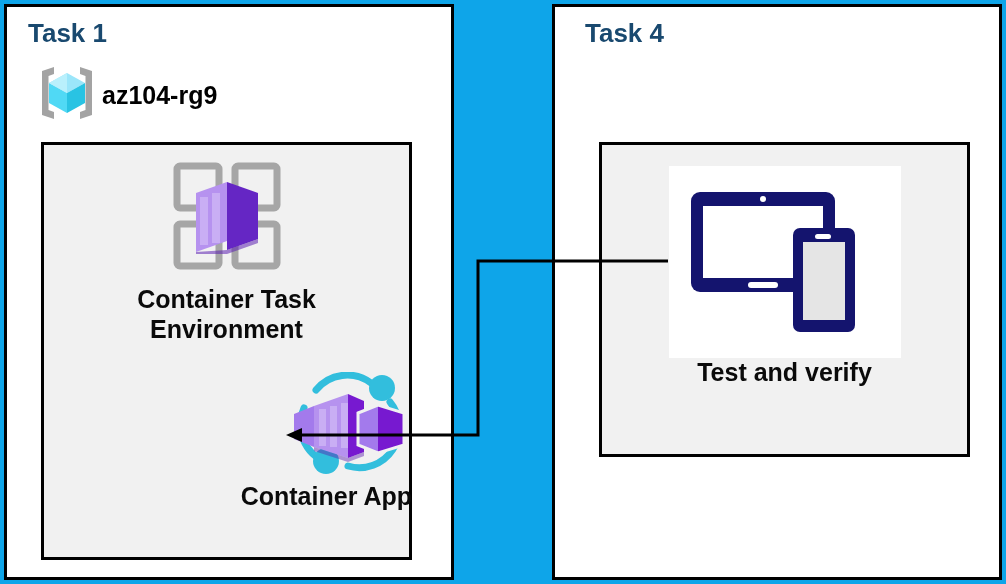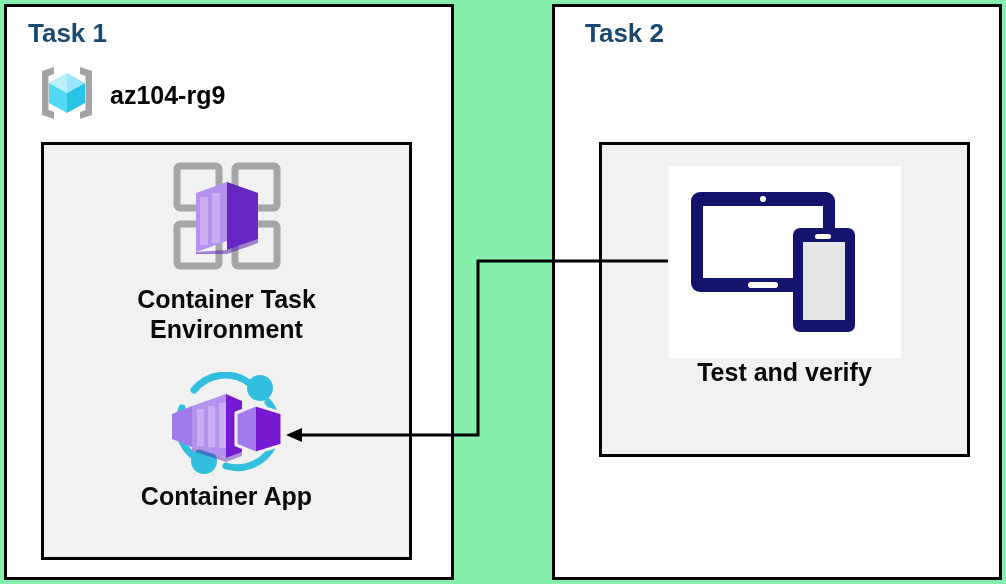--- a/index.html
+++ b/index.html
@@ -13,21 +13,21 @@
     position: relative;
     font-family: "Liberation Sans", sans-serif;
     overflow: hidden;
   }
 
   .canvas {
     position: absolute;
     left: 0; top: 0;
     width: 1006px;
     height: 584px;
-    background: #86efac;
+    background: #0ea5e9;
   }
 
   
   .task-panel {
     position: absolute;
     background: #ffffff;
     border: 3px solid #000000;
     box-sizing: border-box;
   }
   #task1-panel { left: 4px;  top: 4px; width: 450px; height: 576px; }
@@ -44,21 +44,21 @@
   #task1-title { left: 28px; top: 18px; }
   #task2-title { left: 585px; top: 18px; }
 
   
   #rg-row {
     position: absolute;
     left: 36px;
     top: 62px;
     display: flex;
     align-items: center;
-    gap: 12px;
+    gap: 4px;
   }
   #rg-label {
     font-size: 25px;
     font-weight: bold;
     color: #000000;
     white-space: nowrap;
   }
 
   
   .gray-box {
@@ -82,21 +82,21 @@
     font-weight: bold;
     color: #0a0a0a;
     text-align: center;
     line-height: 1.18;
     white-space: pre-line;
   }
 
   #cae-stack { left: 41px; top: 155px; width: 371px; }
   #cae-stack .caption { margin-top: 4px; }
 
-  #capp-stack { left: 41px; top: 372px; width: 371px; }
+  #capp-stack { left: 41px; top: 372px; width: 371px; align-items: flex-end; }
   #capp-stack .caption { margin-top: 2px; }
 
   #tv-stack { left: 599px; top: 166px; width: 371px; }
   #tv-stack .caption { }
 
   
   .white-plate {
     background: #ffffff;
     width: 232px;
     height: 192px;
@@ -200,21 +200,21 @@
 
         <path d="M72 41 L92 33 L118 41 L118 73 L92 81 L72 73 Z" fill="none" stroke="#F1F1F1" stroke-width="3"></path>
 
         <path d="M28 75 L62 86 L78 80 L78 84 L62 90 L28 79 Z" fill="#5B1FB0" opacity="0.45"></path>
       </svg>
     </span>
     <div class="caption">Container App</div>
   </div>
 
   <div id="task2-panel" class="task-panel"></div>
-  <div id="task2-title" class="task-title">Task 2</div>
+  <div id="task2-title" class="task-title">Task 4</div>
 
   <div id="task2-inner" class="gray-box"></div>
 
   <div id="tv-stack" class="icon-stack">
     <div class="white-plate">
       <span>
         <svg width="200" height="160" viewBox="0 0 200 160" aria-hidden="true">
 
           <rect x="6" y="12" width="144" height="100" rx="9" fill="#14146E"></rect>
 

